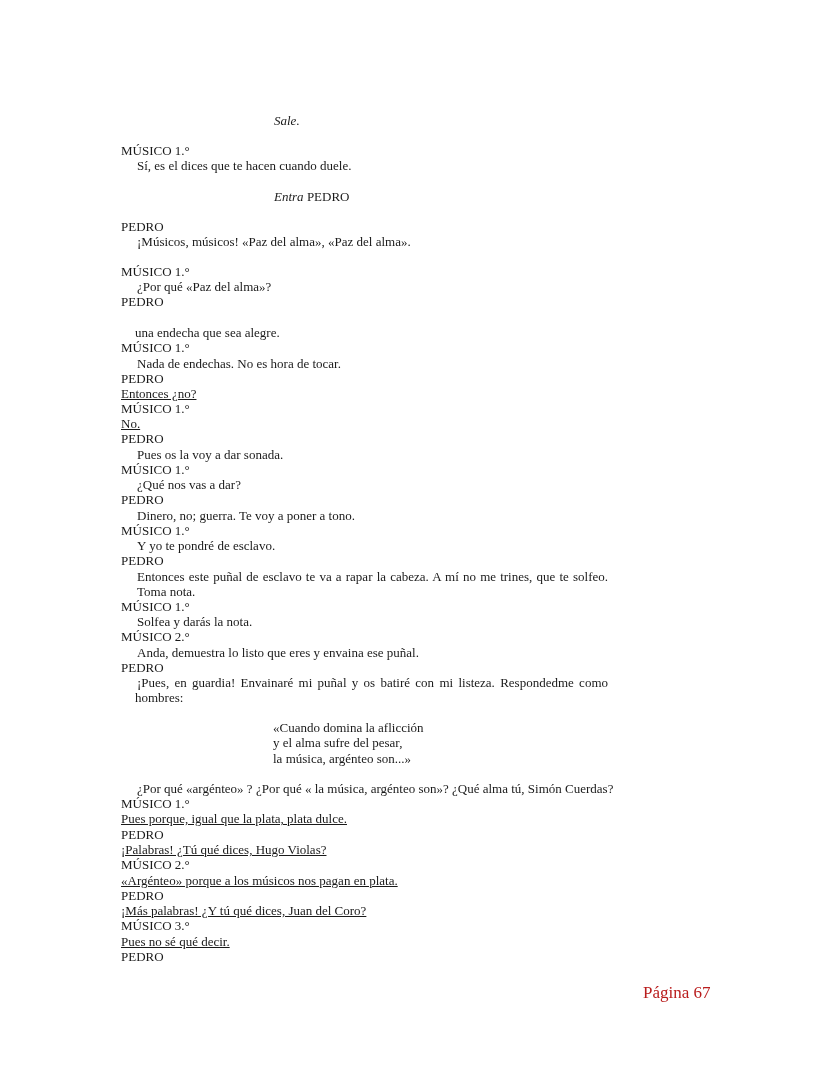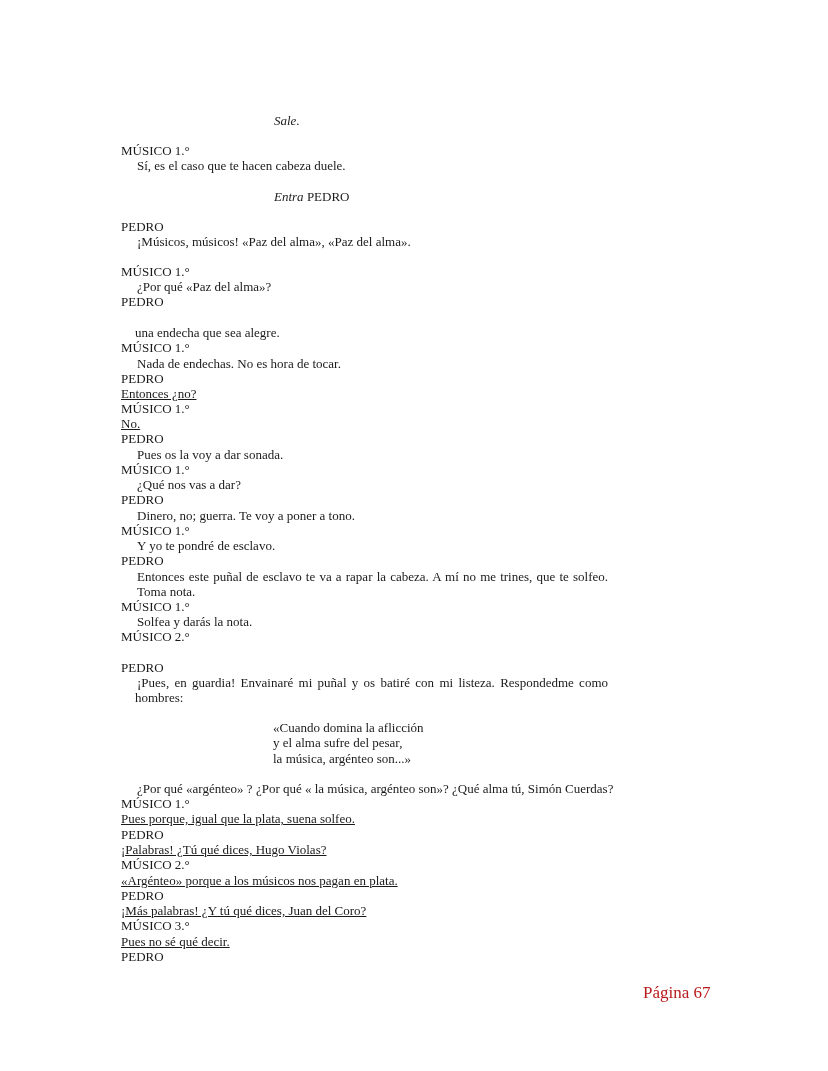--- a/index.html
+++ b/index.html
@@ -19,21 +19,21 @@
              font-family: "Liberation Serif", serif; color: #b91c1c; }
 </style>
 </head>
 <body>
 
 <div class="page">
 
   <div class="ln stage it" style="top:113px">Sale.</div>
 
   <div class="ln spk" style="top:143px">MÚSICO 1.°</div>
-  <div class="ln ind" style="top:158px">Sí, es el caso que te hacen cabeza duele.</div>
+  <div class="ln ind" style="top:158px">Sí, es el dices que te hacen cuando duele.</div>
 
   <div class="ln stage" style="top:189px">
     <span class="it">Entra</span>
     <span>PEDRO</span>
   </div>
 
   <div class="ln spk" style="top:219px">PEDRO</div>
   <div class="ln ind" style="top:234px">¡Músicos, músicos! «Paz del alma», «Paz del alma».</div>
 
   <div class="ln spk" style="top:264px">MÚSICO 1.°</div>
@@ -64,33 +64,34 @@
   <div class="ln ind" style="top:538px">Y yo te pondré de esclavo.</div>
 
   <div class="ln spk" style="top:553px">PEDRO</div>
   <div class="ln ind just" style="top:569px">Entonces este puñal de esclavo te va a rapar la cabeza. A mí no me trines, que te solfeo.</div>
   <div class="ln ind" style="top:584px">Toma nota.</div>
 
   <div class="ln spk" style="top:599px">MÚSICO 1.°</div>
   <div class="ln ind" style="top:614px">Solfea y darás la nota.</div>
 
   <div class="ln spk" style="top:629px">MÚSICO 2.°</div>
+  <div class="ln ind" style="top:645px">Anda, demuestra lo listo que eres y envaina ese puñal.</div>
 
   <div class="ln spk" style="top:660px">PEDRO</div>
   <div class="ln ind just" style="top:675px">¡Pues, en guardia! Envainaré mi puñal y os batiré con mi listeza. Respondedme como</div>
   <div class="ln cont" style="top:690px">hombres:</div>
 
   <div class="ln verse" style="top:720px">«Cuando domina la aflicción</div>
   <div class="ln verse" style="top:735px">y el alma sufre del pesar,</div>
   <div class="ln verse" style="top:751px">la música, argénteo son...»</div>
 
   <div class="ln ind" style="top:781px">¿Por qué «argénteo» ? ¿Por qué « la música, argénteo son»? ¿Qué alma tú, Simón Cuerdas?</div>
 
   <div class="ln spk" style="top:796px">MÚSICO 1.°</div>
-  <div class="ln flush" style="top:811px">Pues porque, igual que la plata, suena solfeo.</div>
+  <div class="ln flush" style="top:811px">Pues porque, igual que la plata, plata dulce.</div>
 
   <div class="ln spk" style="top:827px">PEDRO</div>
   <div class="ln flush" style="top:842px">¡Palabras! ¿Tú qué dices, Hugo Violas?</div>
 
   <div class="ln spk" style="top:857px">MÚSICO 2.°</div>
   <div class="ln flush" style="top:873px">«Argénteo» porque a los músicos nos pagan en plata.</div>
 
   <div class="ln spk" style="top:888px">PEDRO</div>
   <div class="ln flush" style="top:903px">¡Más palabras! ¿Y tú qué dices, Juan del Coro?</div>
 

